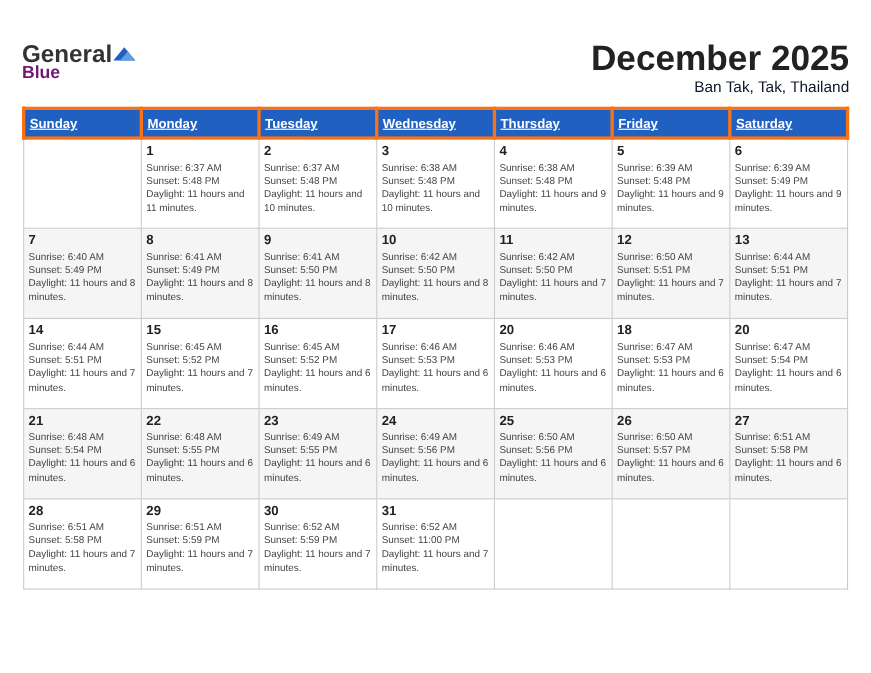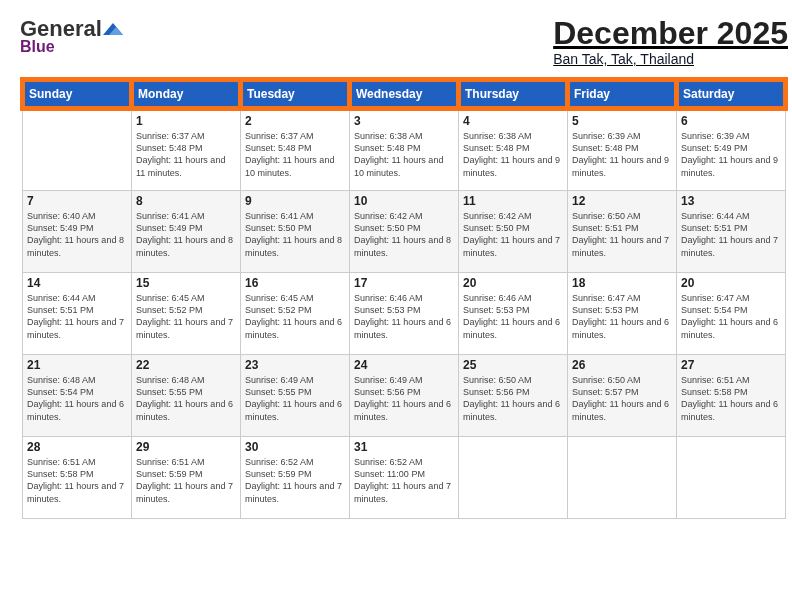--- a/index.html
+++ b/index.html
@@ -6,37 +6,38 @@
     body {
       font-family: Arial, sans-serif;
       background: #fff;
       width: 792px;
       height: 612px;
       overflow: hidden;
     }
     .page {
       width: 792px;
       height: 457px;
-      padding: 16px 4px 10px 20px;
+      padding: 16px 20px 10px 20px;
       display: flex;
       flex-direction: column;
+      margin-top: 20px;
     }
     .header {
       display: flex;
       justify-content: space-between;
       align-items: flex-start;
       margin-bottom: 10px;
     }
     .logo {
       display: flex;
       flex-direction: column;
       align-items: flex-start;
     }
     .title-area {
-      text-decoration: underline;
+      text-align: right;
     }
     .month-title {
       font-size: 32px;
       font-weight: bold;
       color: #222;
       line-height: 1.1;
     }
     .location {
       font-size: 14px;
       color: #0f172a;
@@ -48,21 +49,22 @@
       width: 100%;
       table-layout: fixed;
     }
     .calendar th {
       background: #2060c0;
       color: #fff;
       font-size: 12px;
       font-weight: bold;
       padding: 5px 4px;
       text-align: left;
-      border: 5px solid #f97316;
+      border: 3px solid #f97316;
+      text-decoration: underline;
     }
     .calendar td {
       border: 1px solid #ccc;
       vertical-align: top;
       padding: 3px 4px;
       font-size: 9.5px;
       color: #333;
       height: 82px;
     }
     .day-number {

